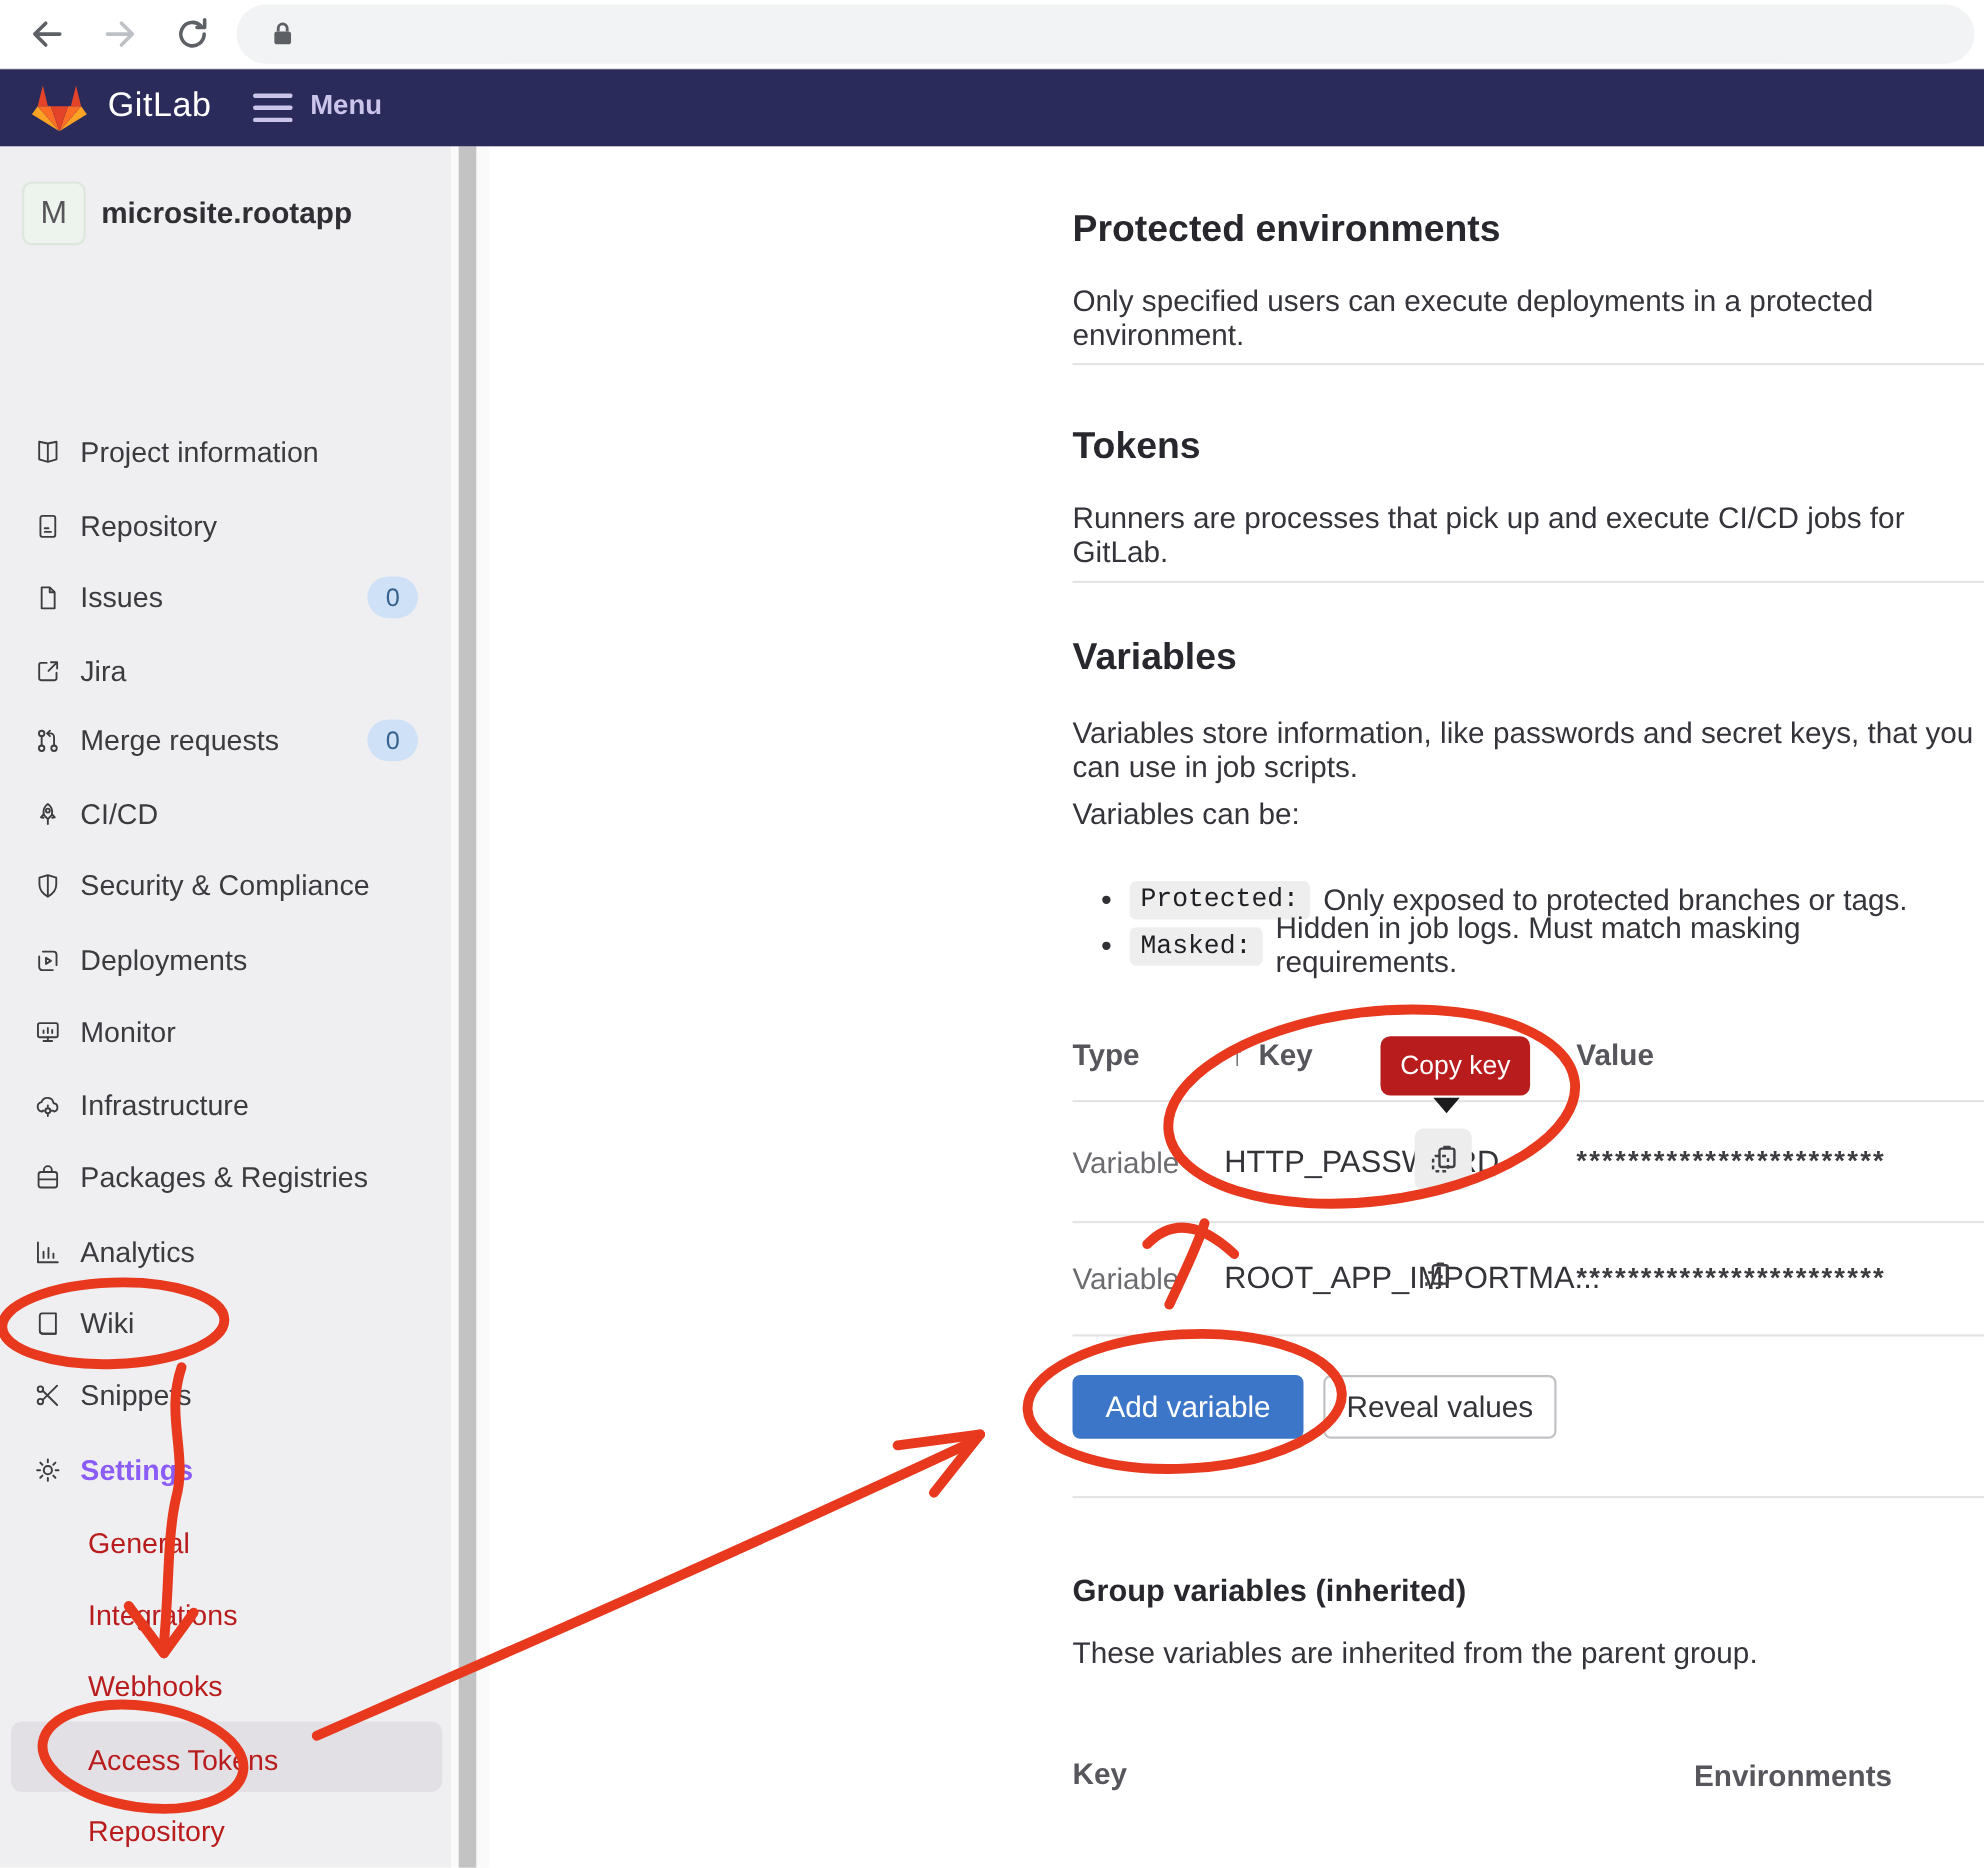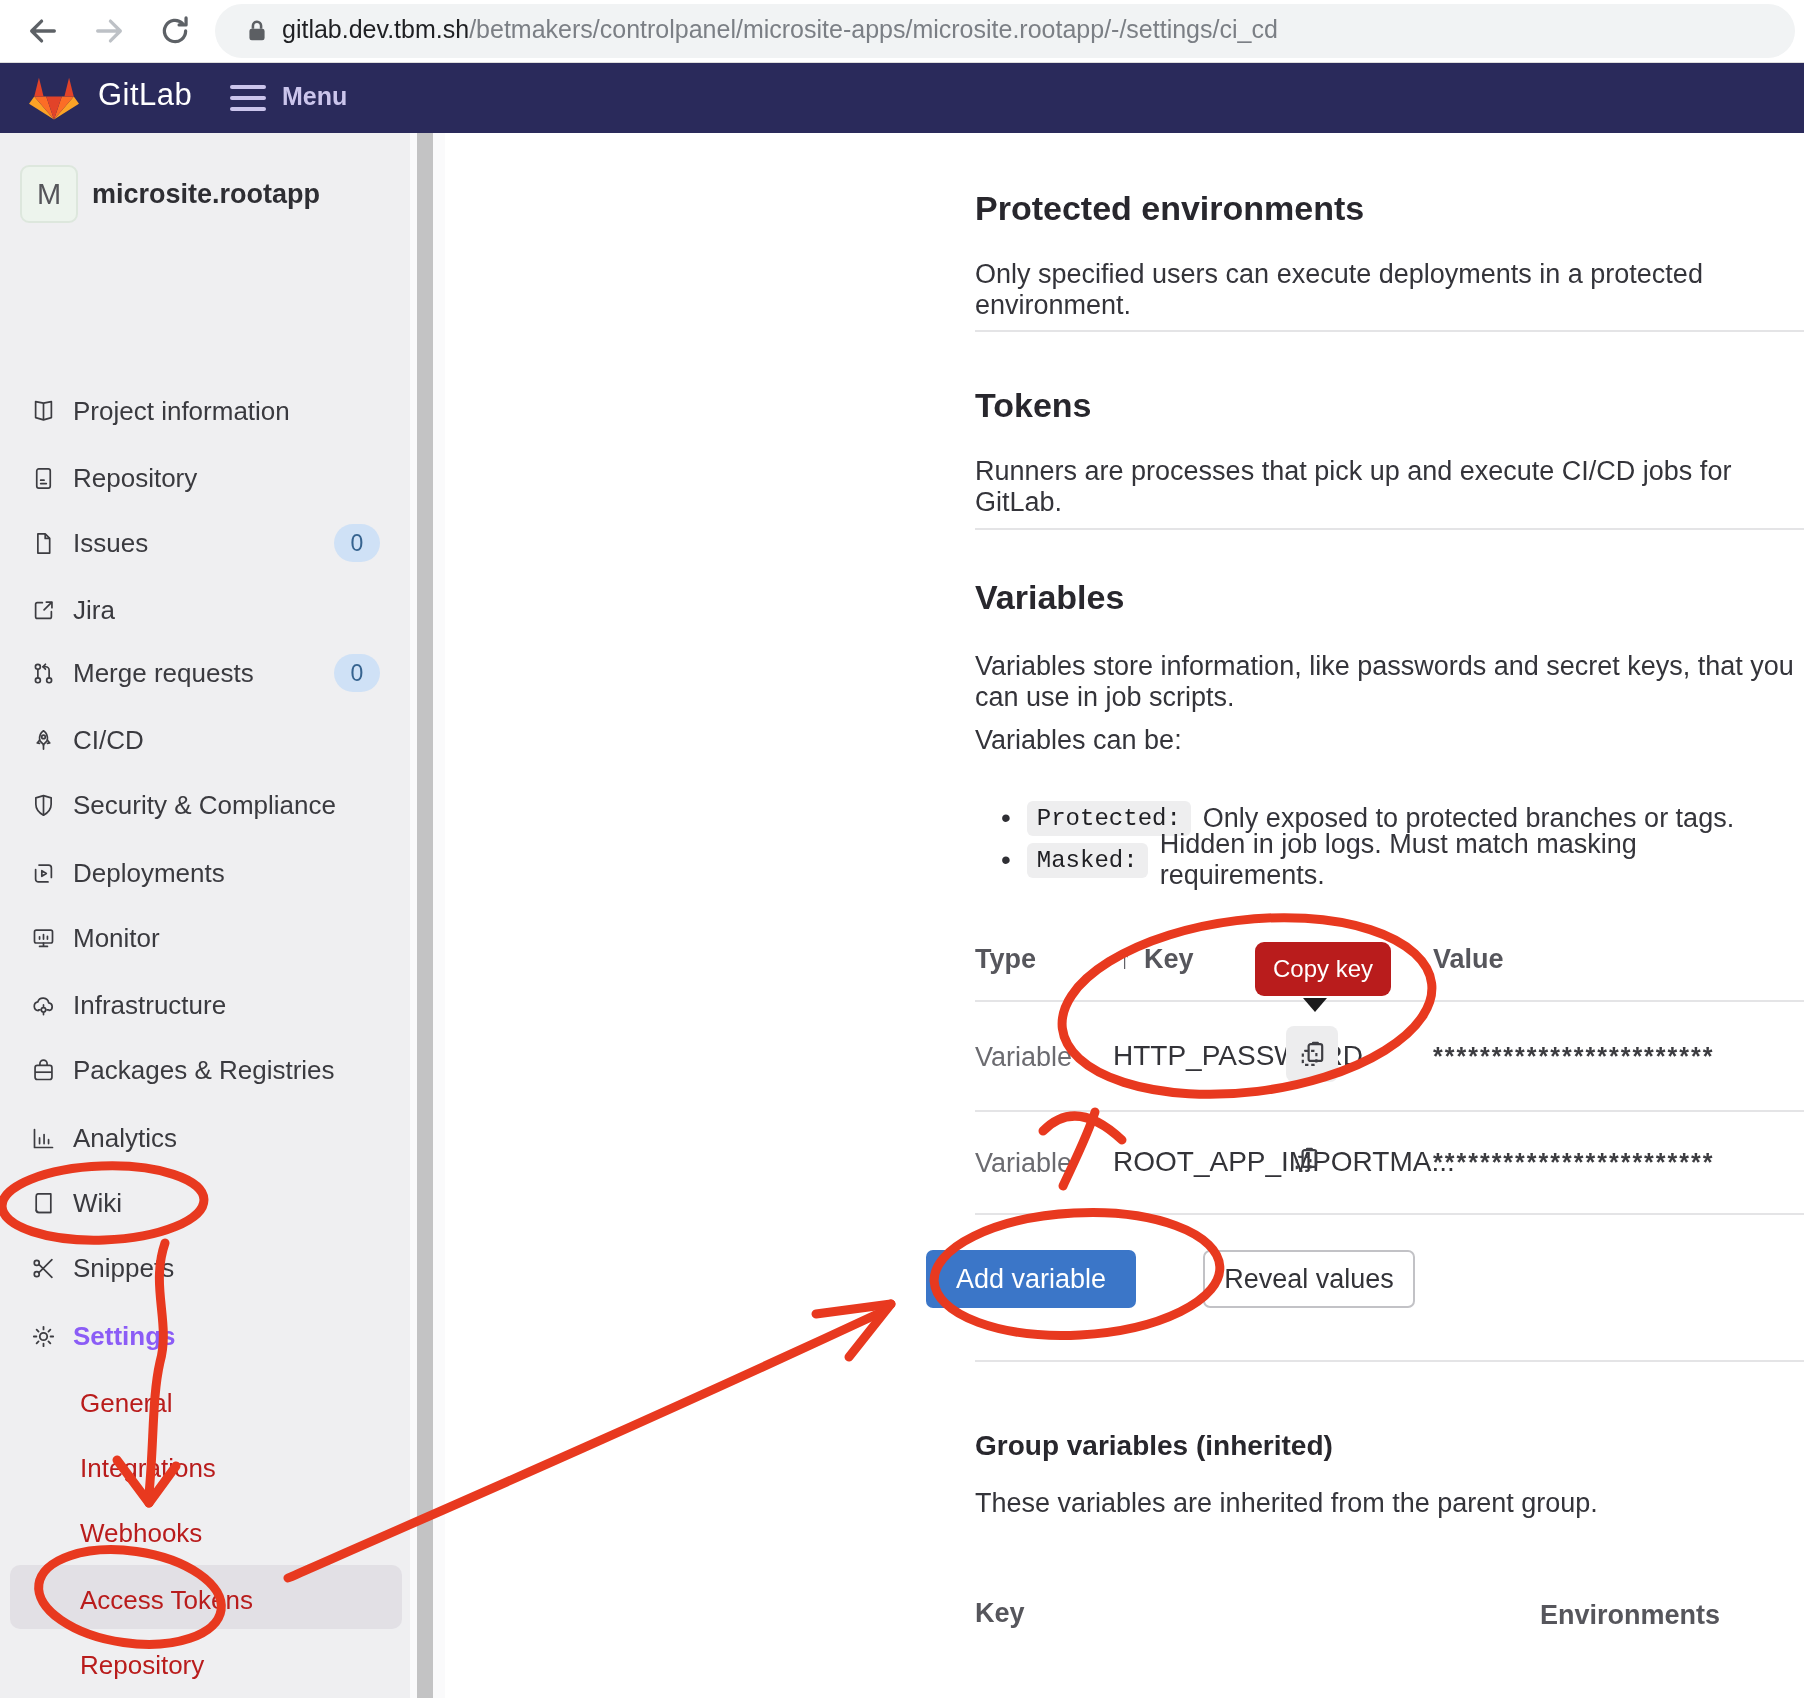--- a/index.html
+++ b/index.html
@@ -53,21 +53,21 @@
           border-radius:6px; padding:4px 10px; margin-right:12px; }
   .bullet-row .bt { font-size:27px; color:#34343a; }
   .th { position:absolute; font-size:27px; font-weight:700; color:#56565c; }
   .cell-type { position:absolute; left:975px; font-size:27px; color:#6b6b70; }
   .cell-key  { position:absolute; left:1113px; font-size:28px; color:#333338; }
   .cell-val  { position:absolute; left:1433px; width:370px; overflow:hidden; font-size:25px;
                font-weight:700; letter-spacing:2px; color:#3c3c40; }
   .copy-wrap { position:absolute; width:52px; height:56px; border-radius:8px; display:flex;
                align-items:center; justify-content:center; cursor:pointer; }
   .copy-wrap.hov { background:#ededee; }
-  .btn-primary { position:absolute; left:926px; top:1250px; width:210px; height:58px; background:#3b76c8;
+  .btn-primary { position:absolute; left:975px; top:1250px; width:210px; height:58px; background:#3b76c8;
                  border:none; border-radius:7px; color:#fff; font-size:27px; font-family:inherit; cursor:pointer; }
   .btn-secondary { position:absolute; left:1203px; top:1250px; width:212px; height:58px; background:#fff;
                    border:2px solid #c2c2c6; border-radius:7px; color:#333338; font-size:27px; font-family:inherit; cursor:pointer; }
   .h3 { position:absolute; left:975px; font-size:28px; font-weight:700; color:#28272d; }
   .tooltip { position:absolute; left:1255px; top:942px; background:#b91c1c; color:#fff; font-size:24px;
              padding:13px 18px; border-radius:9px; z-index:6; }
   .tooltip-arrow { position:absolute; left:1303px; top:998px; width:0; height:0; z-index:6;
                    border-left:12px solid transparent; border-right:12px solid transparent; border-top:14px solid #1b1b1d; }
   .annotations { position:absolute; left:0; top:0; width:1804px; height:1698px; pointer-events:none; z-index:9; }
   svg.ic path, svg.ic rect, svg.ic circle { vector-effect:non-scaling-stroke; }
@@ -84,21 +84,20 @@
   </svg>
   <svg class="nav-ico" style="left:158px" viewBox="0 0 24 24">
     <path d="M19.5 12a7.5 7.5 0 1 1-2.2-5.3" fill="none" stroke="#5d6166" stroke-width="2.3" stroke-linecap="round"></path>
     <path d="M19.8 2.8v4.9h-4.9" fill="none" stroke="#5d6166" stroke-width="2.3" stroke-linecap="round" stroke-linejoin="round"></path>
   </svg>
   <div class="url-pill"></div>
   <svg class="abs" style="left:243px; top:16px; width:28px; height:30px" viewBox="0 0 24 24">
     <rect x="5.5" y="10" width="13" height="10" rx="2" fill="#5c5f63"></rect>
     <path d="M8.5 10V7.5a3.5 3.5 0 0 1 7 0V10" fill="none" stroke="#5c5f63" stroke-width="2.2"></path>
   </svg>
-  <div class="url-text"><b>gitlab.dev.tbm.sh</b><span>/betmakers/controlpanel/microsite-apps/microsite.rootapp/-/settings/ci_cd</span></div>
 </div>
 
 <div class="navbar">
   <svg class="abs" style="left:28px; top:9px; width:52px; height:50px" viewBox="0 0 100 94">
     <polygon fill="#fca326" points="2,62 12,48 50,92"></polygon>
     <polygon fill="#fca326" points="98,62 88,48 50,92"></polygon>
     <polygon fill="#fc6d26" points="12,48 35,48 50,92"></polygon>
     <polygon fill="#fc6d26" points="88,48 65,48 50,92"></polygon>
     <polygon fill="#e24329" points="35,48 65,48 50,92"></polygon>
     <polygon fill="#e24329" points="12,48 21,12 30,48"></polygon>

